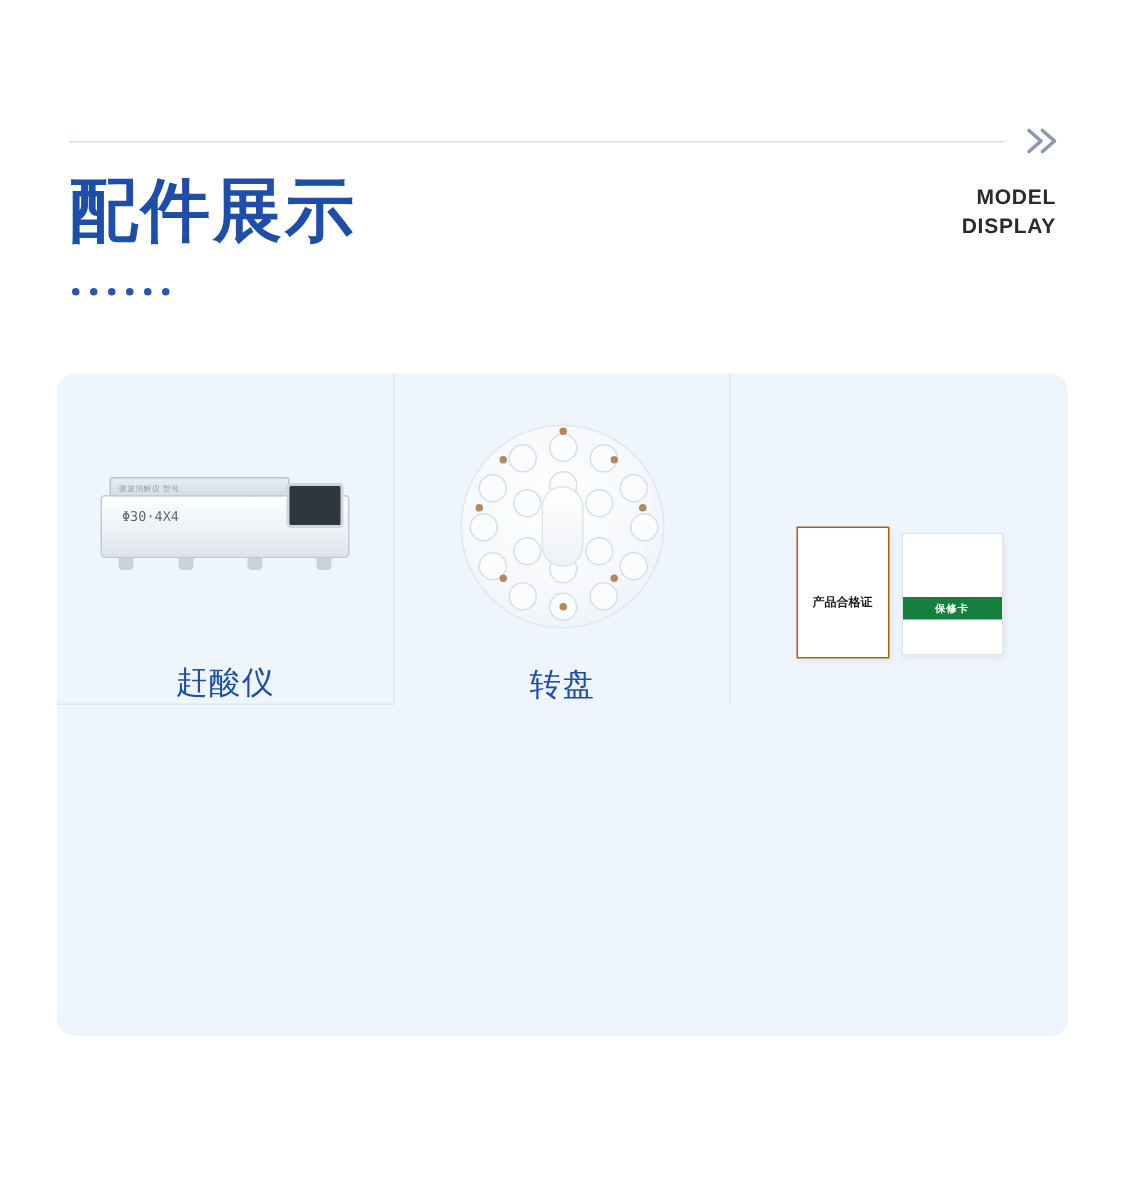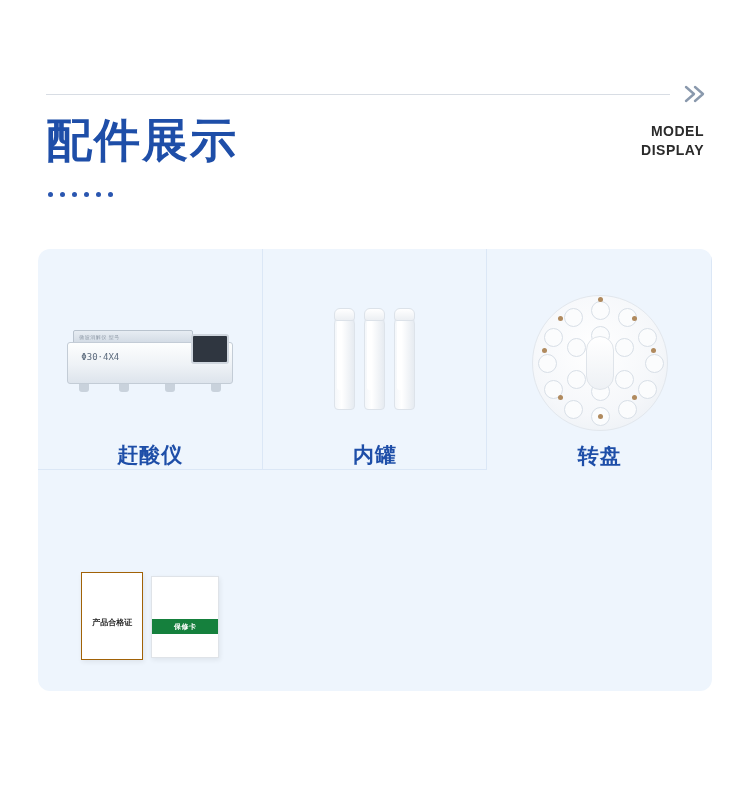--- a/index.html
+++ b/index.html
@@ -111,24 +111,24 @@
   }
   .thumb {
     height: 150px;
     width: 100%;
     display: flex;
     align-items: center;
     justify-content: center;
     margin-top: 18px;
   }
   .caption {
-    margin-top: 4px;
+    margin-top: 16px;
     font-size: 21px;
     color: #1e4ea8;
-    font-weight: bold;
+    font-weight: normal;
     letter-spacing: 1px;
   }
 
   
   .dev {
     position: relative;
     width: 178px;
     height: 100px;
   }
   .dev-body {
@@ -368,36 +368,20 @@
           <div class="dev-screen"></div>
           <div class="dev-foot" style="left:18px"></div>
           <div class="dev-foot" style="left:58px"></div>
           <div class="dev-foot" style="left:104px"></div>
           <div class="dev-foot" style="left:150px"></div>
         </div>
       </div>
       <div class="caption">赶酸仪</div>
     </div>
 
-    <div class="cell row1">
-      <div class="thumb">
-        <div class="tubes">
-          <div class="tube">
-              <div class="tube-cap"></div>
-            </div>
-          <div class="tube">
-              <div class="tube-cap"></div>
-            </div>
-          <div class="tube">
-              <div class="tube-cap"></div>
-            </div>
-        </div>
-      </div>
-      <div class="caption">内罐</div>
-    </div>
 
 
     <div class="cell">
       <div class="thumb">
         <div class="disc">
           <div class="hole" style="left:58px; top:5px"></div>
           <div class="hole" style="left:85px; top:12px"></div>
           <div class="hole" style="left:105px;top:32px"></div>
           <div class="hole" style="left:112px;top:58px"></div>
           <div class="hole" style="left:105px;top:84px"></div>

